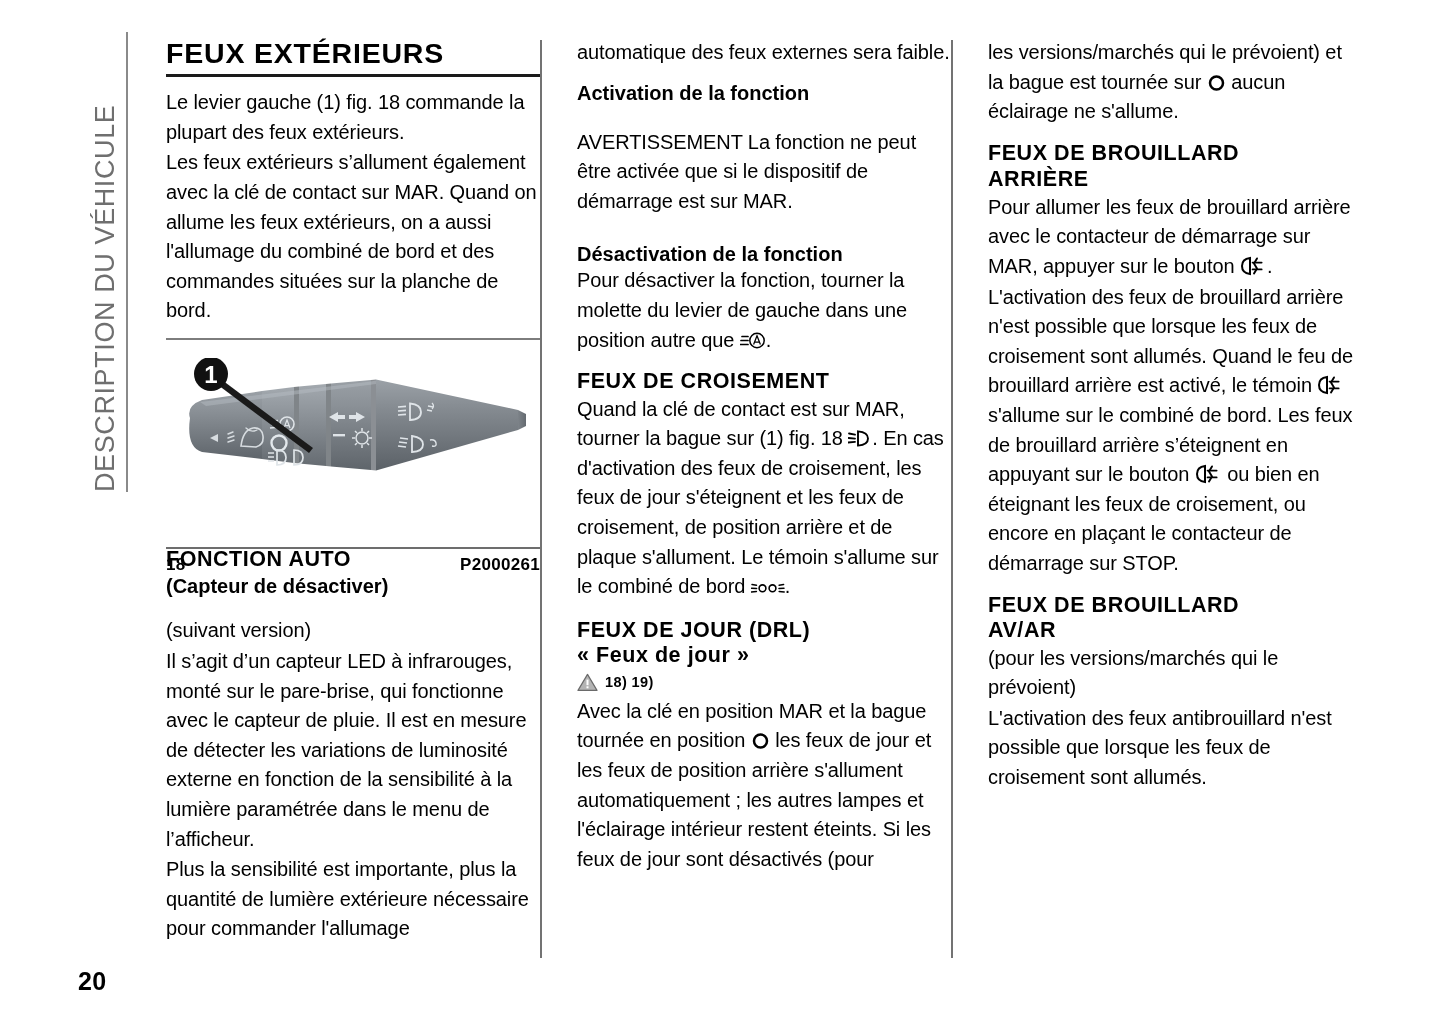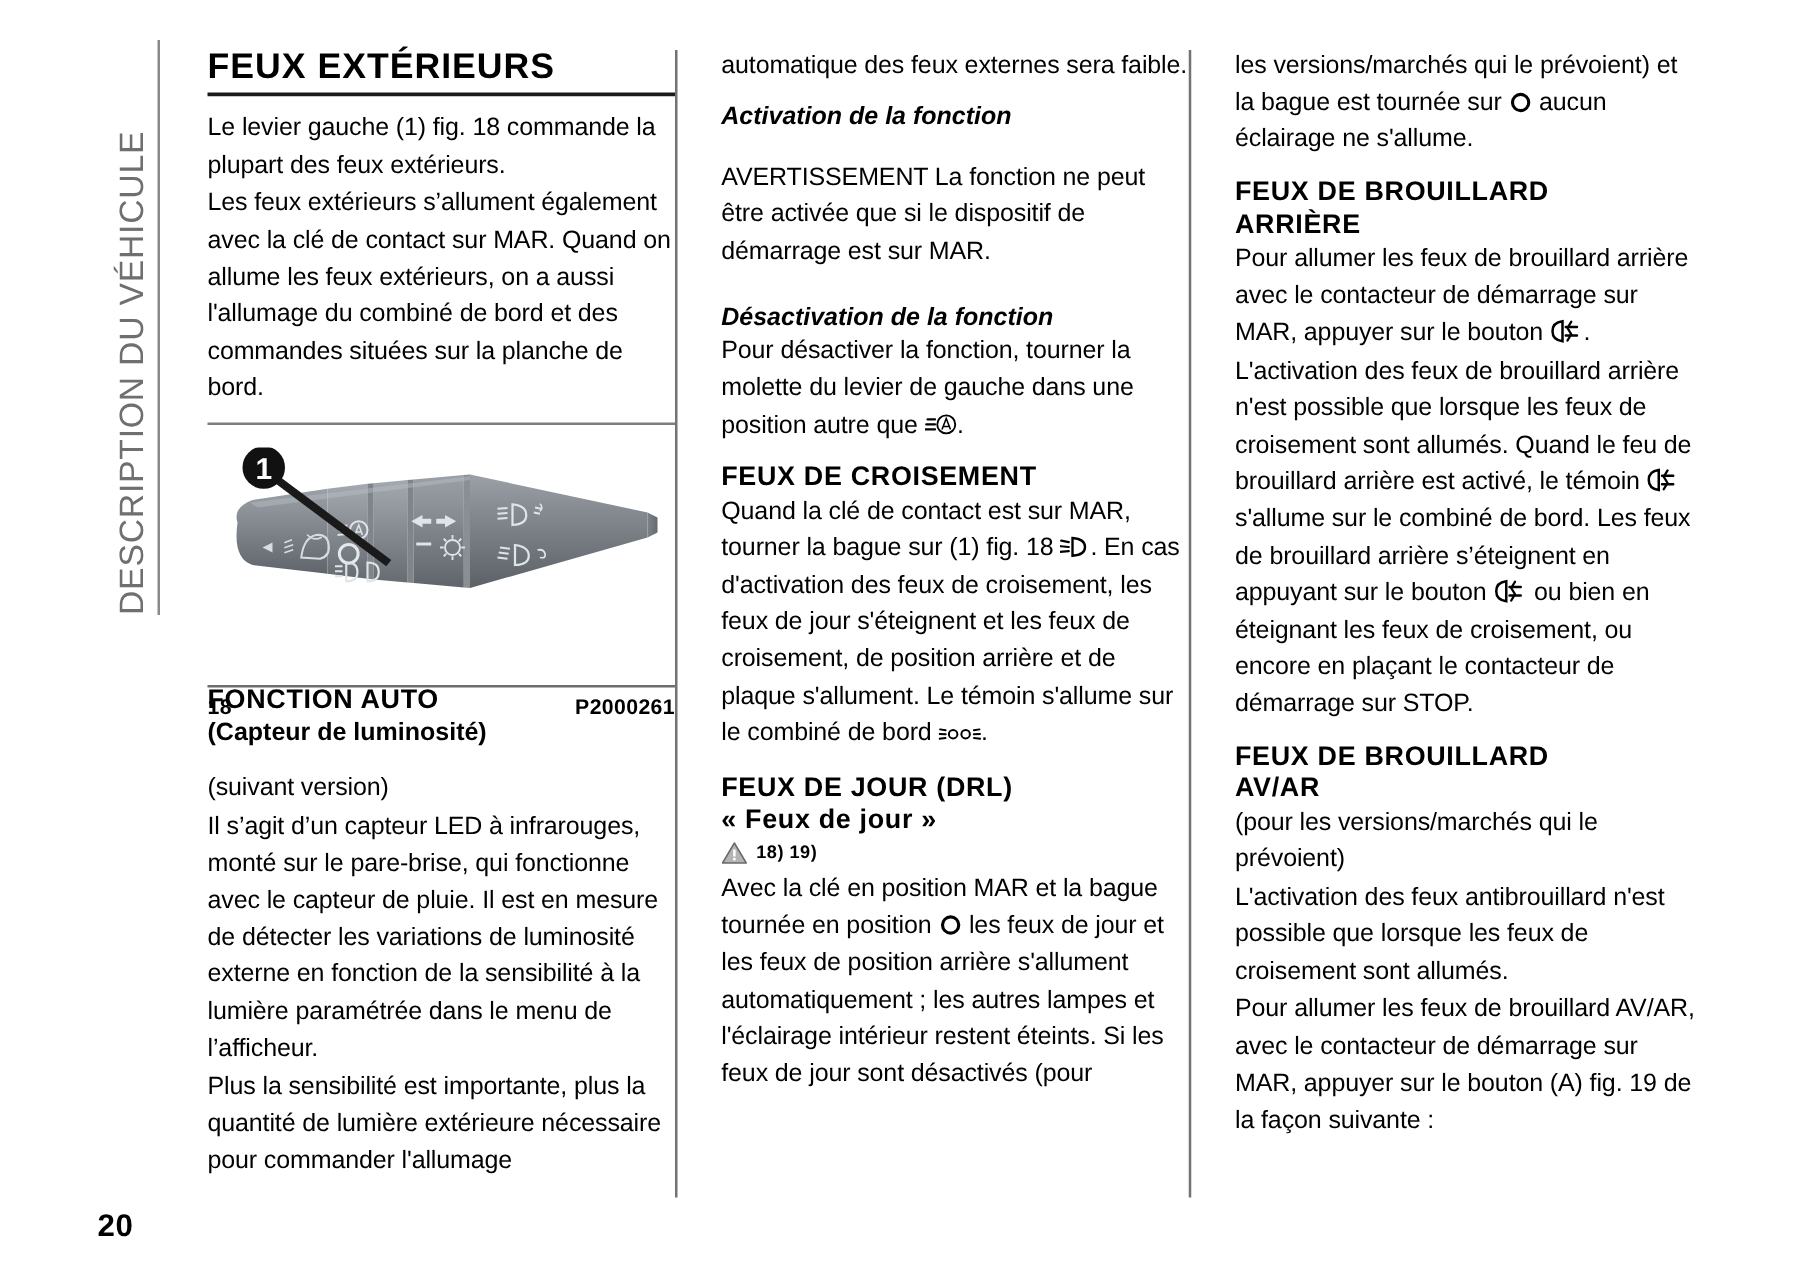--- a/index.html
+++ b/index.html
@@ -97,21 +97,20 @@
     font-weight: bold;
     letter-spacing: 0.55px;
     margin: 14px 0 1px 0;
     line-height: 1.14;
   }
   h3.sub-bold {
     font-size: 20px;
     font-weight: bold;
     margin: 13px 0 0 0;
     line-height: 1.2;
-    font-style: italic;
   }
   p.body {
     font-size: 20px;
     line-height: 29.6px;
     margin: 0 0 1px 0;
     letter-spacing: -0.1px;
   }
   p.body.gap { margin-top: 23px; }
   p.body.tight { margin-top: 16px; }
   .bold-line {
@@ -291,21 +290,21 @@
       </svg>
 
       <div class="figure-caption-rule"></div>
       <div class="figure-caption">
         <span class="fig-num">18</span>
         <span>P2000261</span>
       </div>
     </div>
 
     <h2 class="sub-title">FONCTION AUTO</h2>
-    <div class="bold-line">(Capteur de luminosité)</div>
+    <div class="bold-line">(Capteur de désactiver)</div>
     <p class="body tight">(suivant version)</p>
     <p class="body">Il s’agit d’un capteur LED à infrarouges, monté sur le pare-brise, qui fonctionne avec le capteur de pluie. Il est en mesure de détecter les variations de luminosité externe en fonction de la sensibilité à la lumière paramétrée dans le menu de l’afficheur.</p>
     <p class="body">Plus la sensibilité est importante, plus la quantité de lumière extérieure nécessaire pour commander l'allumage</p>
   </div>
 
   <div class="col col-2">
 
     <p class="body">automatique des feux externes sera faible.</p>
 
     <h3 class="sub-bold">Activation de la fonction</h3>
@@ -400,17 +399,16 @@
           <path d="M17,2.4 l-3,5 l3,5 l-3,5" stroke="#000" fill="none" stroke-width="1.9" stroke-linejoin="round" stroke-linecap="round"></path>
           <path d="M12.6,6.6 l9,0 M12.6,13.4 l9,0" stroke="#000" stroke-width="1.9" stroke-linecap="round"></path>
         </svg></span><span> ou bien en éteignant les feux de croisement, ou encore en plaçant le contacteur de démarrage sur STOP.</span>
     </p>
 
     <h2 class="sub-title" style="margin-top:14px">FEUX DE BROUILLARD</h2>
     <h2 class="sub-title" style="margin-top:0">AV/AR</h2>
 
     <p class="body">(pour les versions/marchés qui le prévoient)</p>
     <p class="body">L'activation des feux antibrouillard n'est possible que lorsque les feux de croisement sont allumés.</p>
-    <p class="body">Pour allumer les feux de brouillard AV/AR, avec le contacteur de démarrage sur MAR, appuyer sur le bouton (A) fig. 19 de la façon suivante :</p>
   </div>
 </div>
 
 <div id="page-number">20</div>
 
 </body></html>

